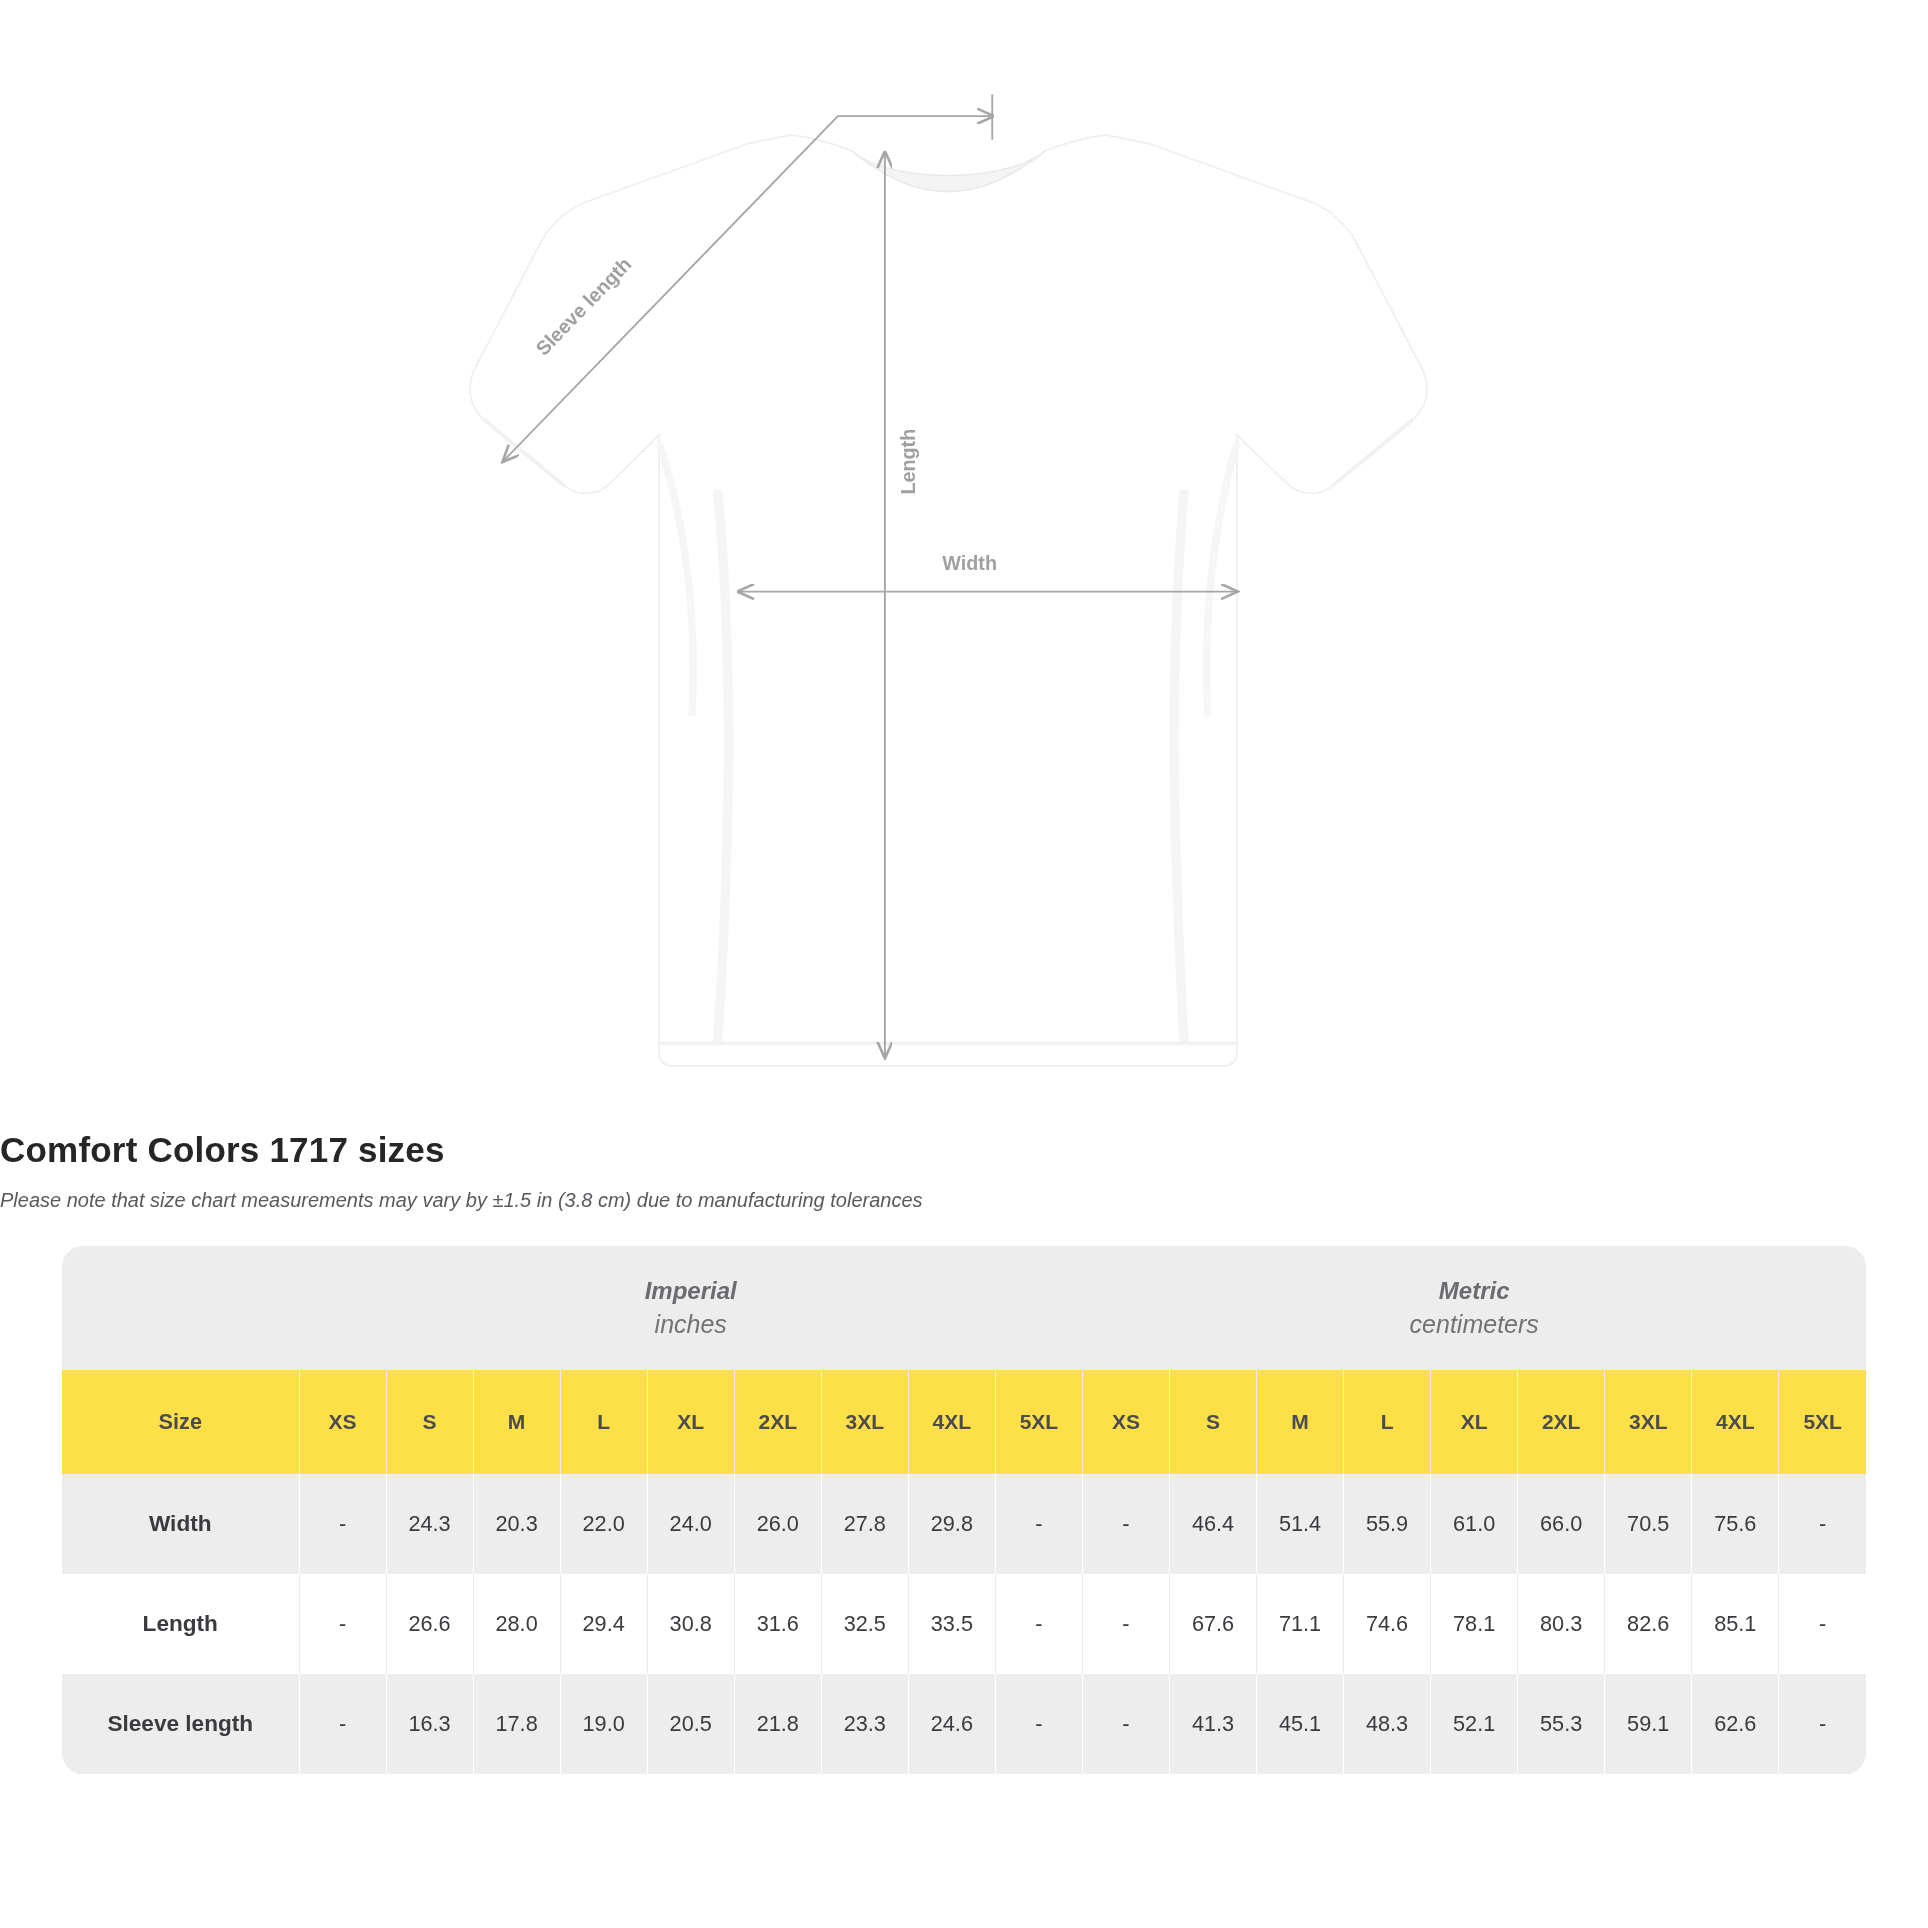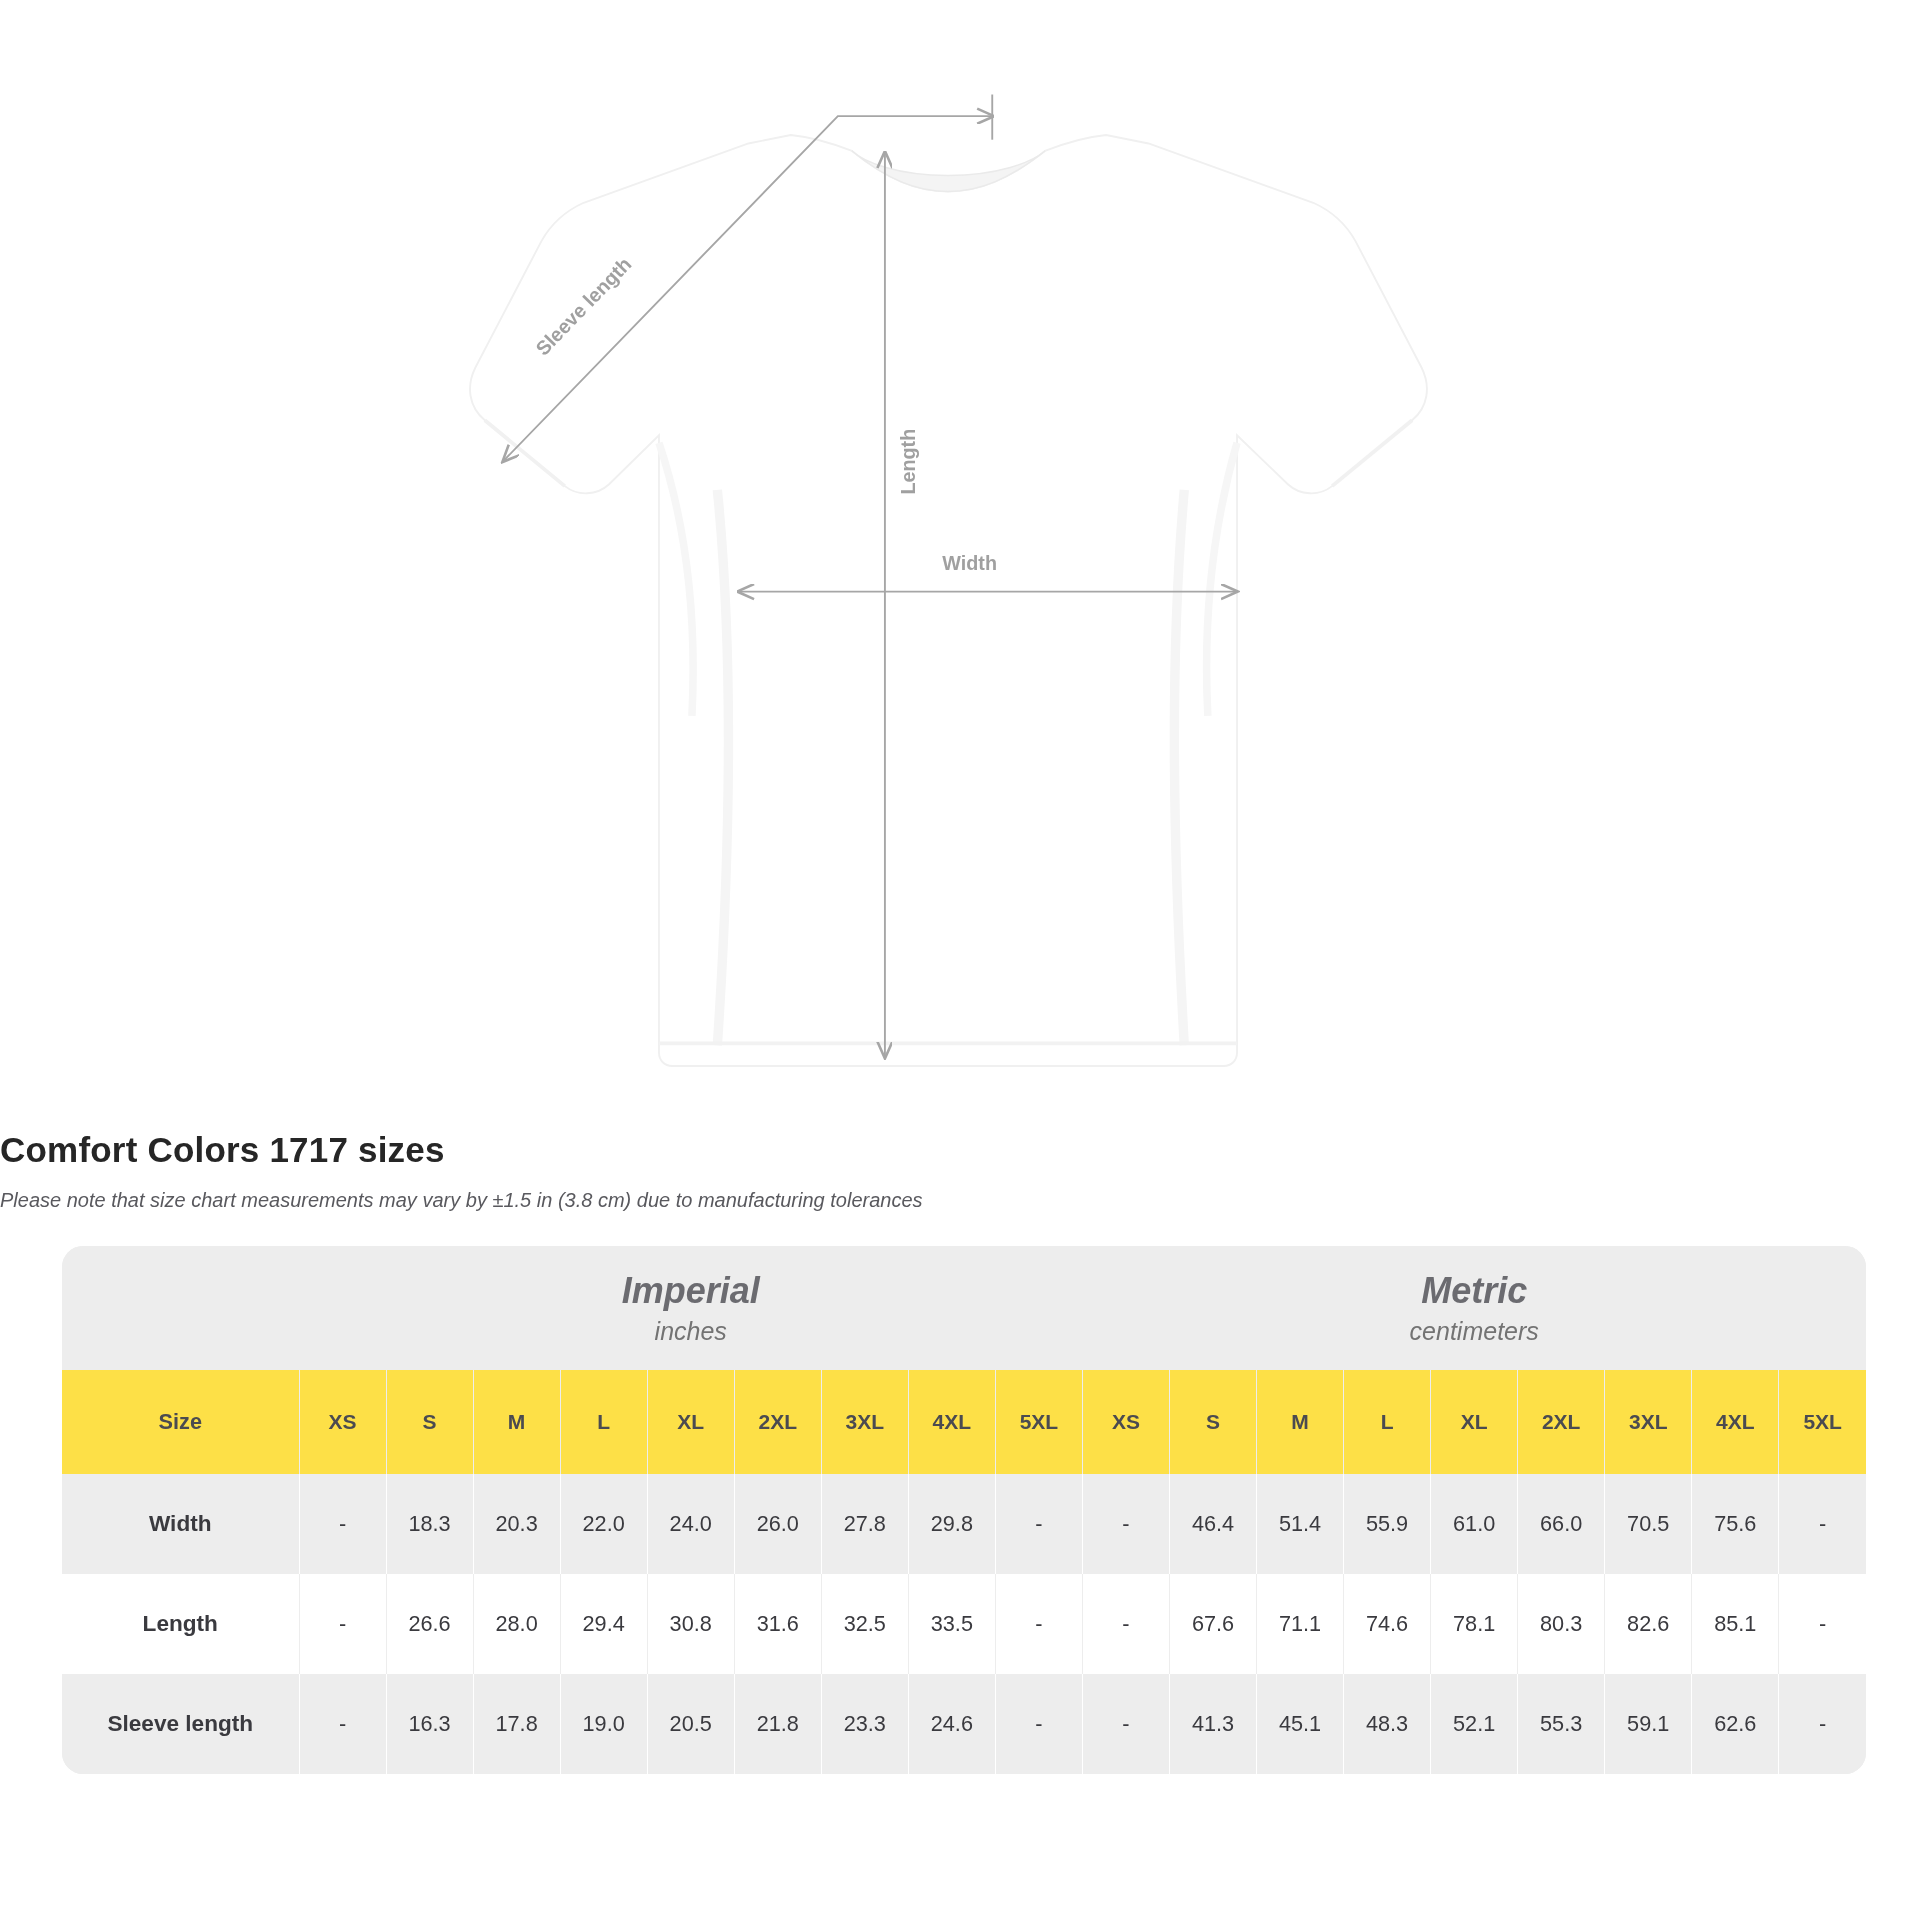--- a/index.html
+++ b/index.html
@@ -65,21 +65,21 @@
     vertical-align: middle;
   }
 
   
   .unit-row td {
     height: 122px;
     background: #ededed;
     border: none;
   }
   .unit-name {
-    font-size: 36px;
+    font-size: 24px;
     font-weight: bold;
     font-style: italic;
     color: #6b6b70;
     line-height: 1.15;
   }
   .unit-sub {
     font-size: 25px;
     font-style: italic;
     color: #737373;
     margin-top: 5.6px;
@@ -237,21 +237,21 @@
           <td>XL</td>
           <td>2XL</td>
           <td>3XL</td>
           <td>4XL</td>
           <td>5XL</td>
         </tr>
 
         <tr class="data-row shaded">
           <td class="rowlabel">Width</td>
           <td>-</td>
-          <td>18.3</td>
+          <td>24.3</td>
           <td>20.3</td>
           <td>22.0</td>
           <td>24.0</td>
           <td>26.0</td>
           <td>27.8</td>
           <td>29.8</td>
           <td>-</td>
           <td>-</td>
           <td>46.4</td>
           <td>51.4</td>

